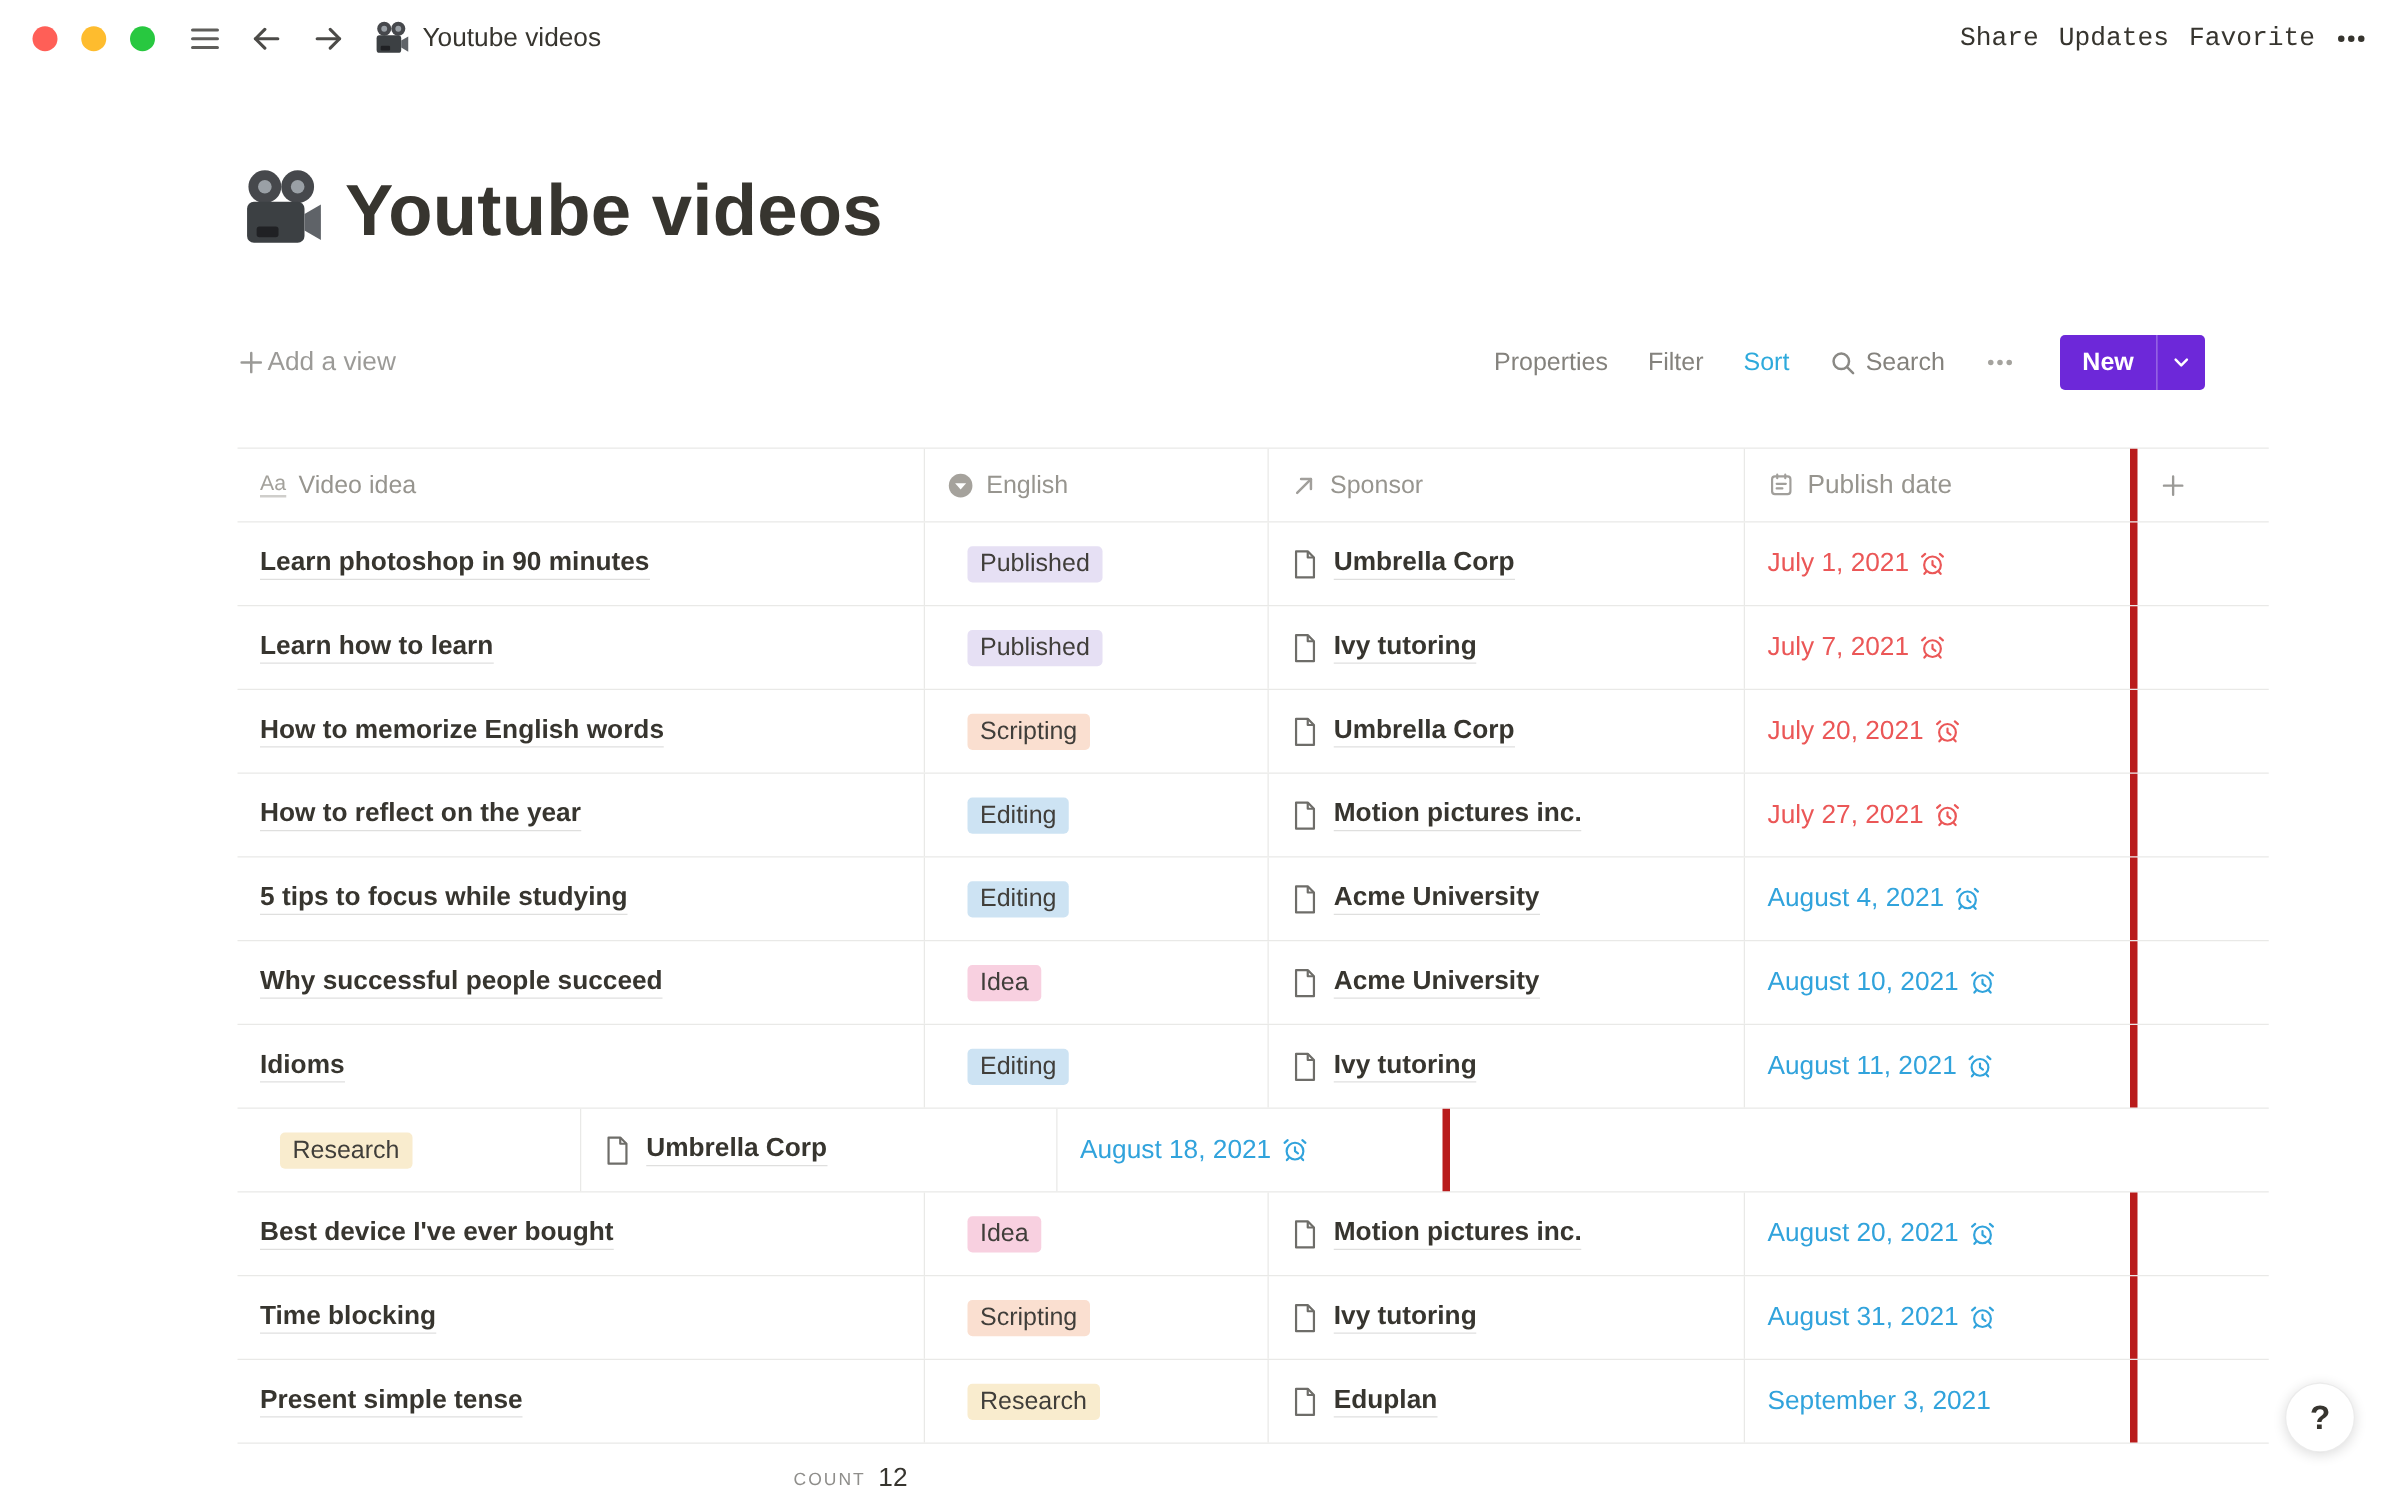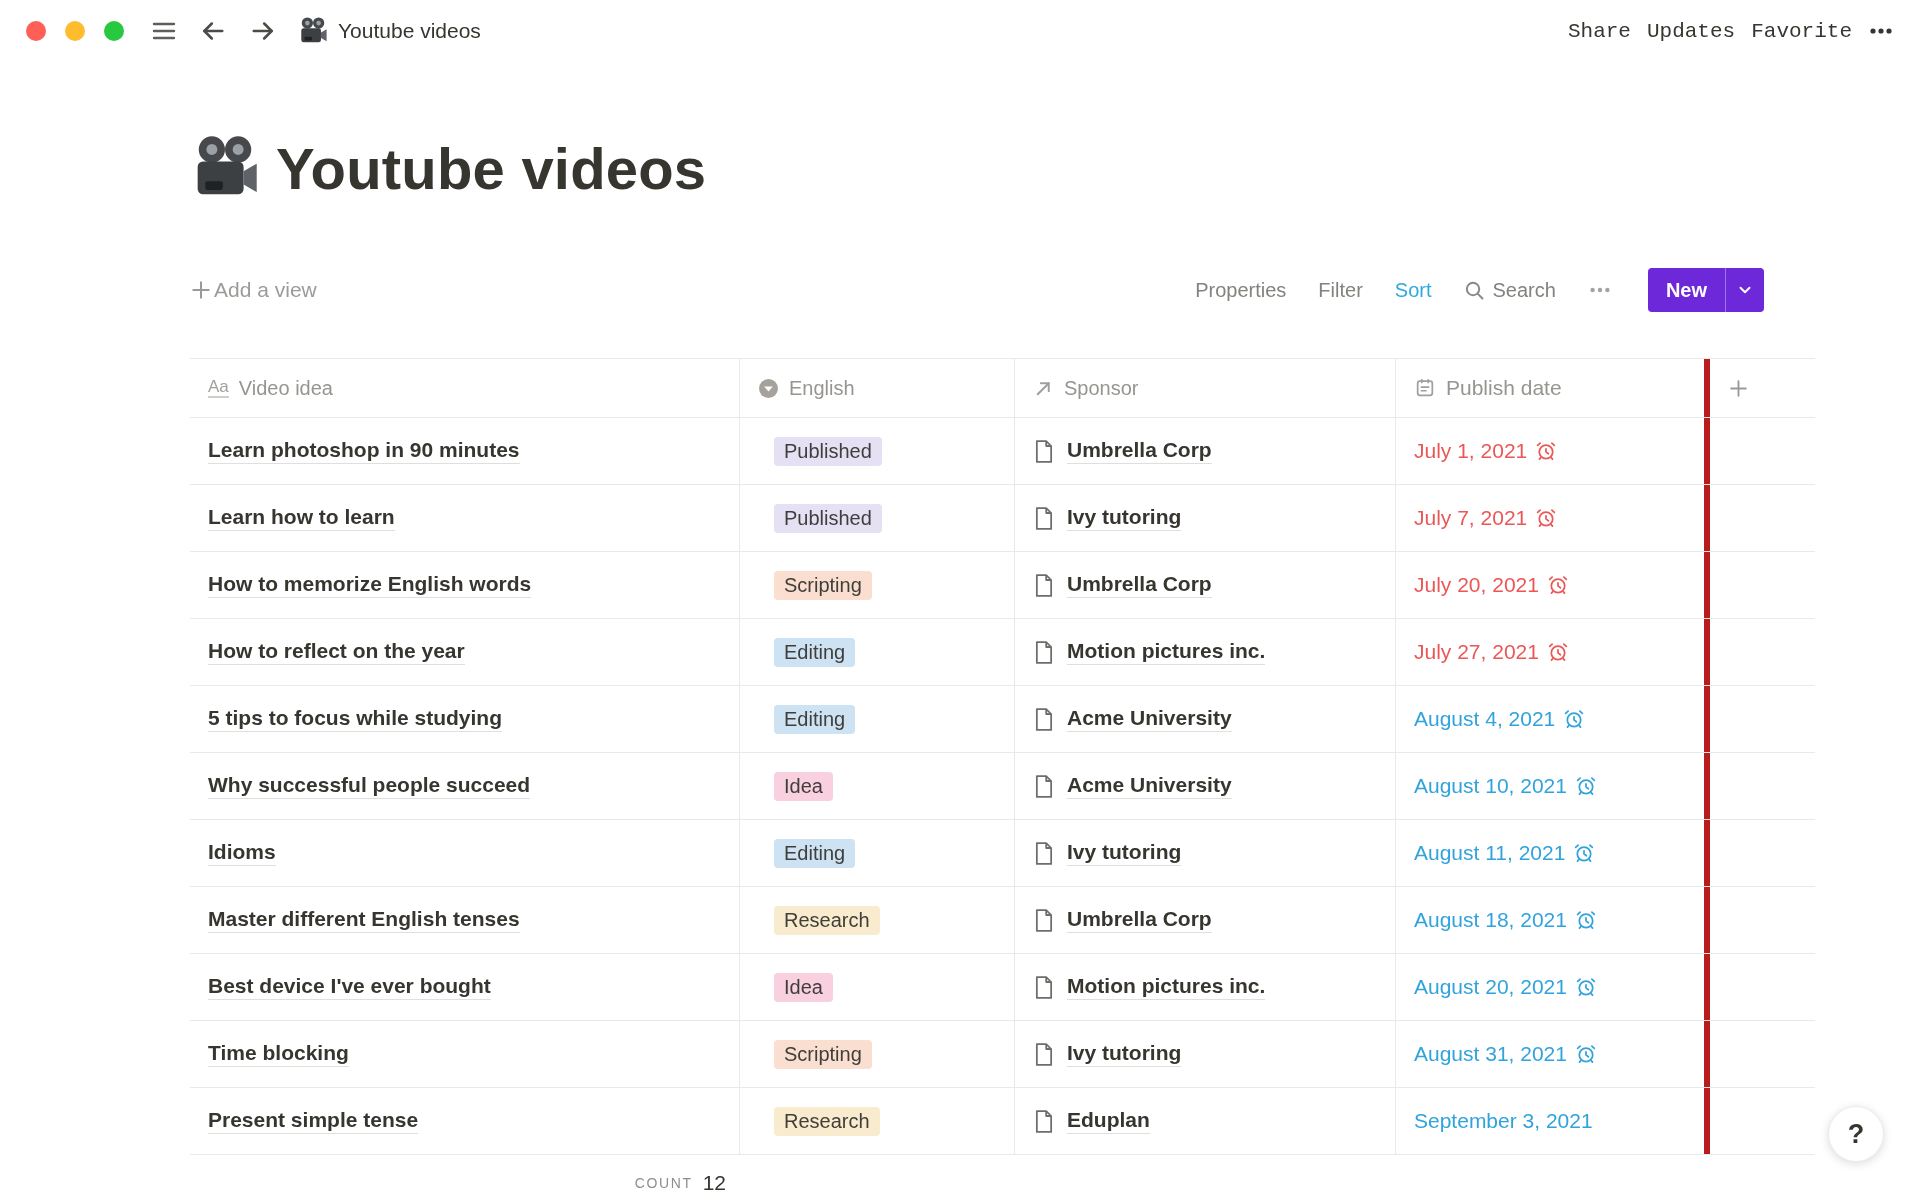--- a/index.html
+++ b/index.html
@@ -444,23 +444,20 @@
                 <path d="M18.4 3.4 21.1 5.8"></path>
           <path d="M6.3 19.2 4.9 20.8"></path>
                 <path d="M17.7 19.2 19.1 20.8"></path>
         </svg>
       </span>
     </div>
     <div class="cell c-plus"></div>
   </div>
 
   <div class="trow">
-    <div class="cell c-title">
-      <span class="link-text title-text">Master different English tenses</span>
-    </div>
     <div class="cell c-status">
       <span class="pill" style="background: rgb(249, 236, 206);">Research</span>
     </div>
     <div class="cell c-sponsor">
       <span>
         <svg width="22" height="25" viewBox="0 0 20 22" fill="none" stroke="#6e6d69" stroke-width="1.6" stroke-linejoin="round">
                 <path d="M3.5 1.5h8.5l4.5 4.5v14.5h-13z"></path>
                 <path d="M12 1.5v4.5h4.5"></path>
               </svg>
       </span>

